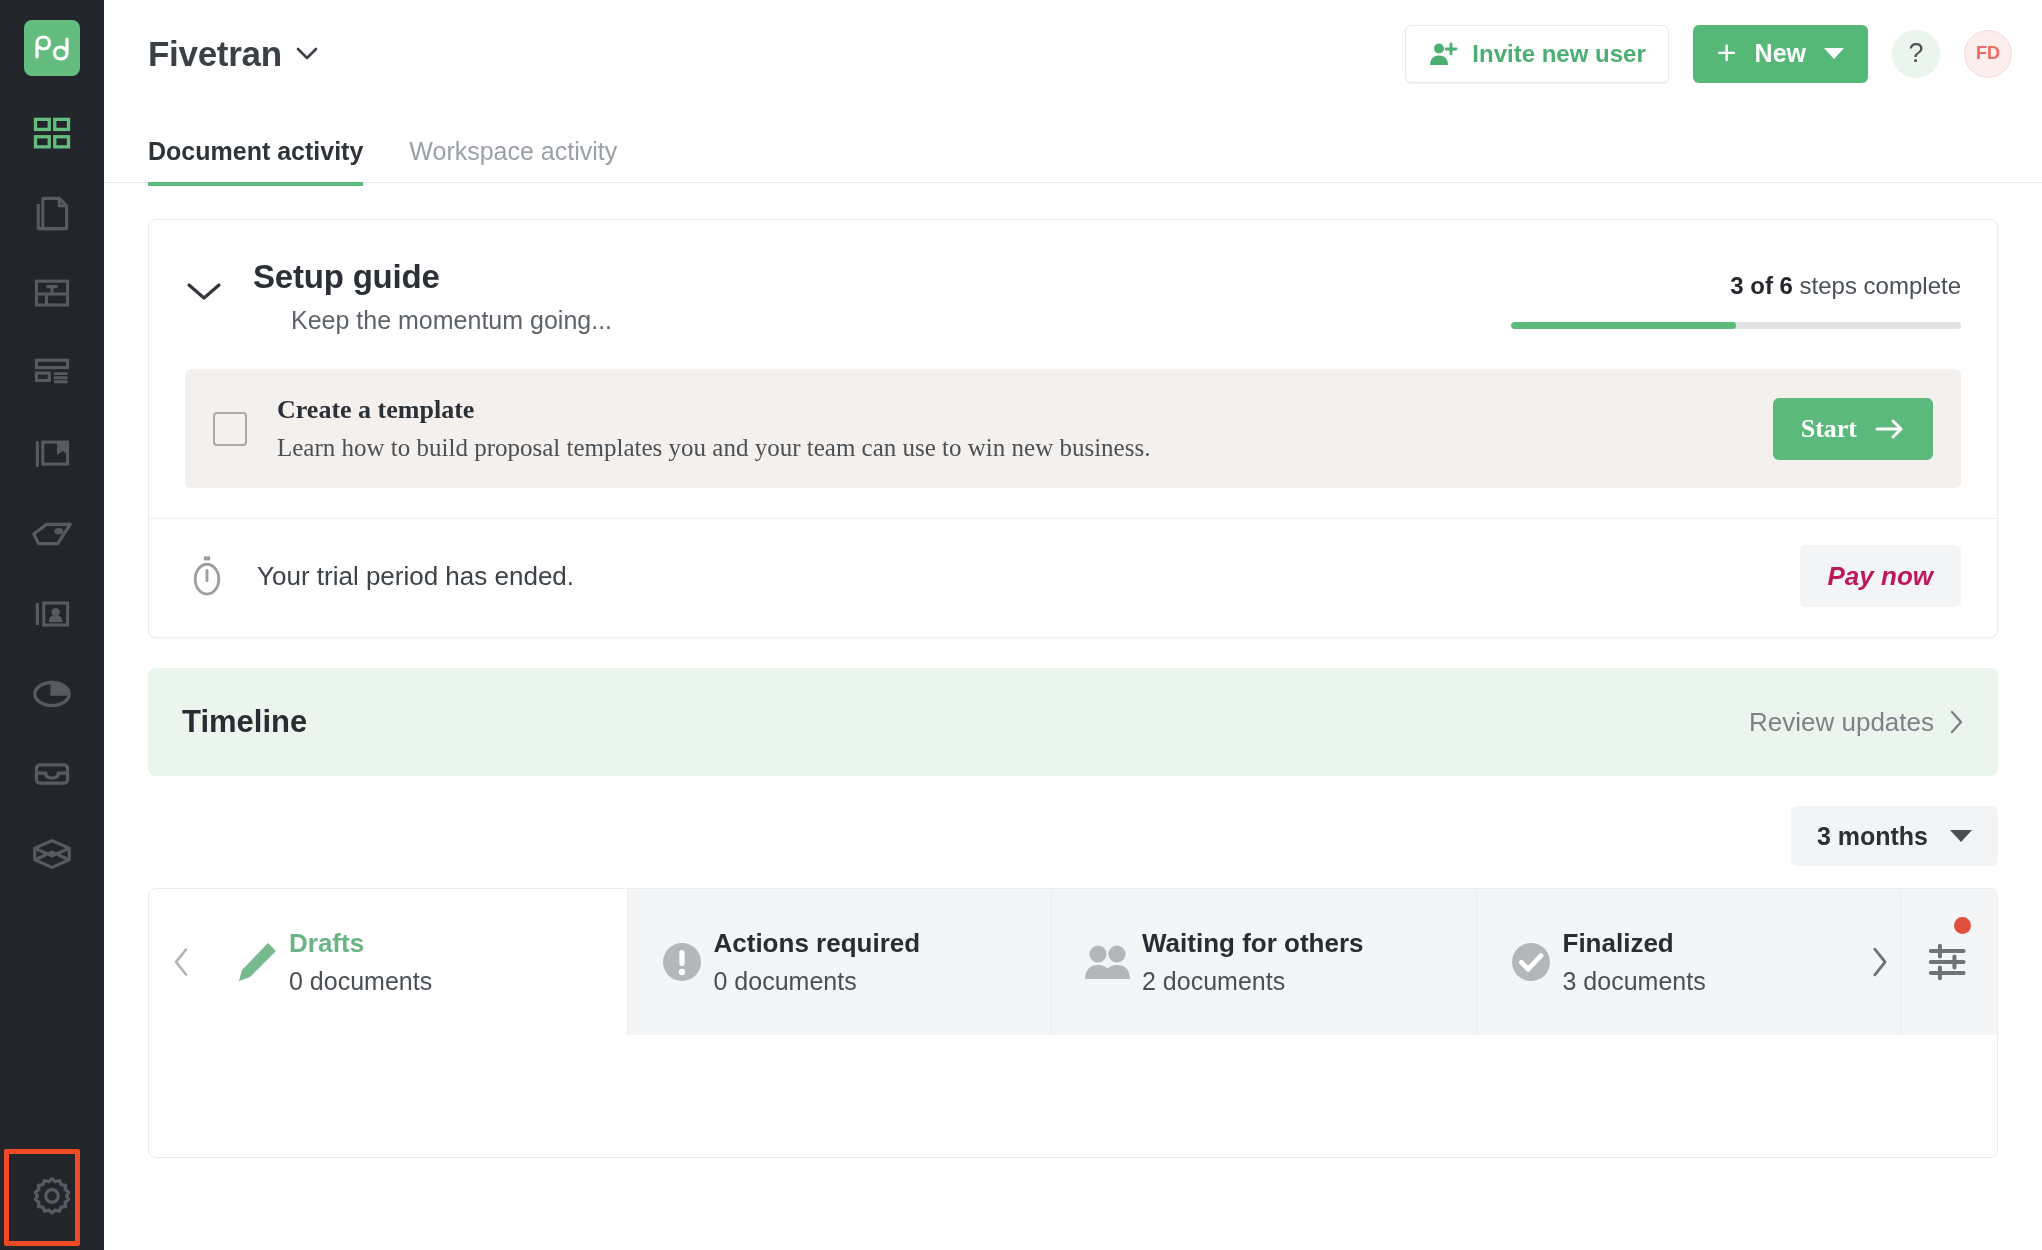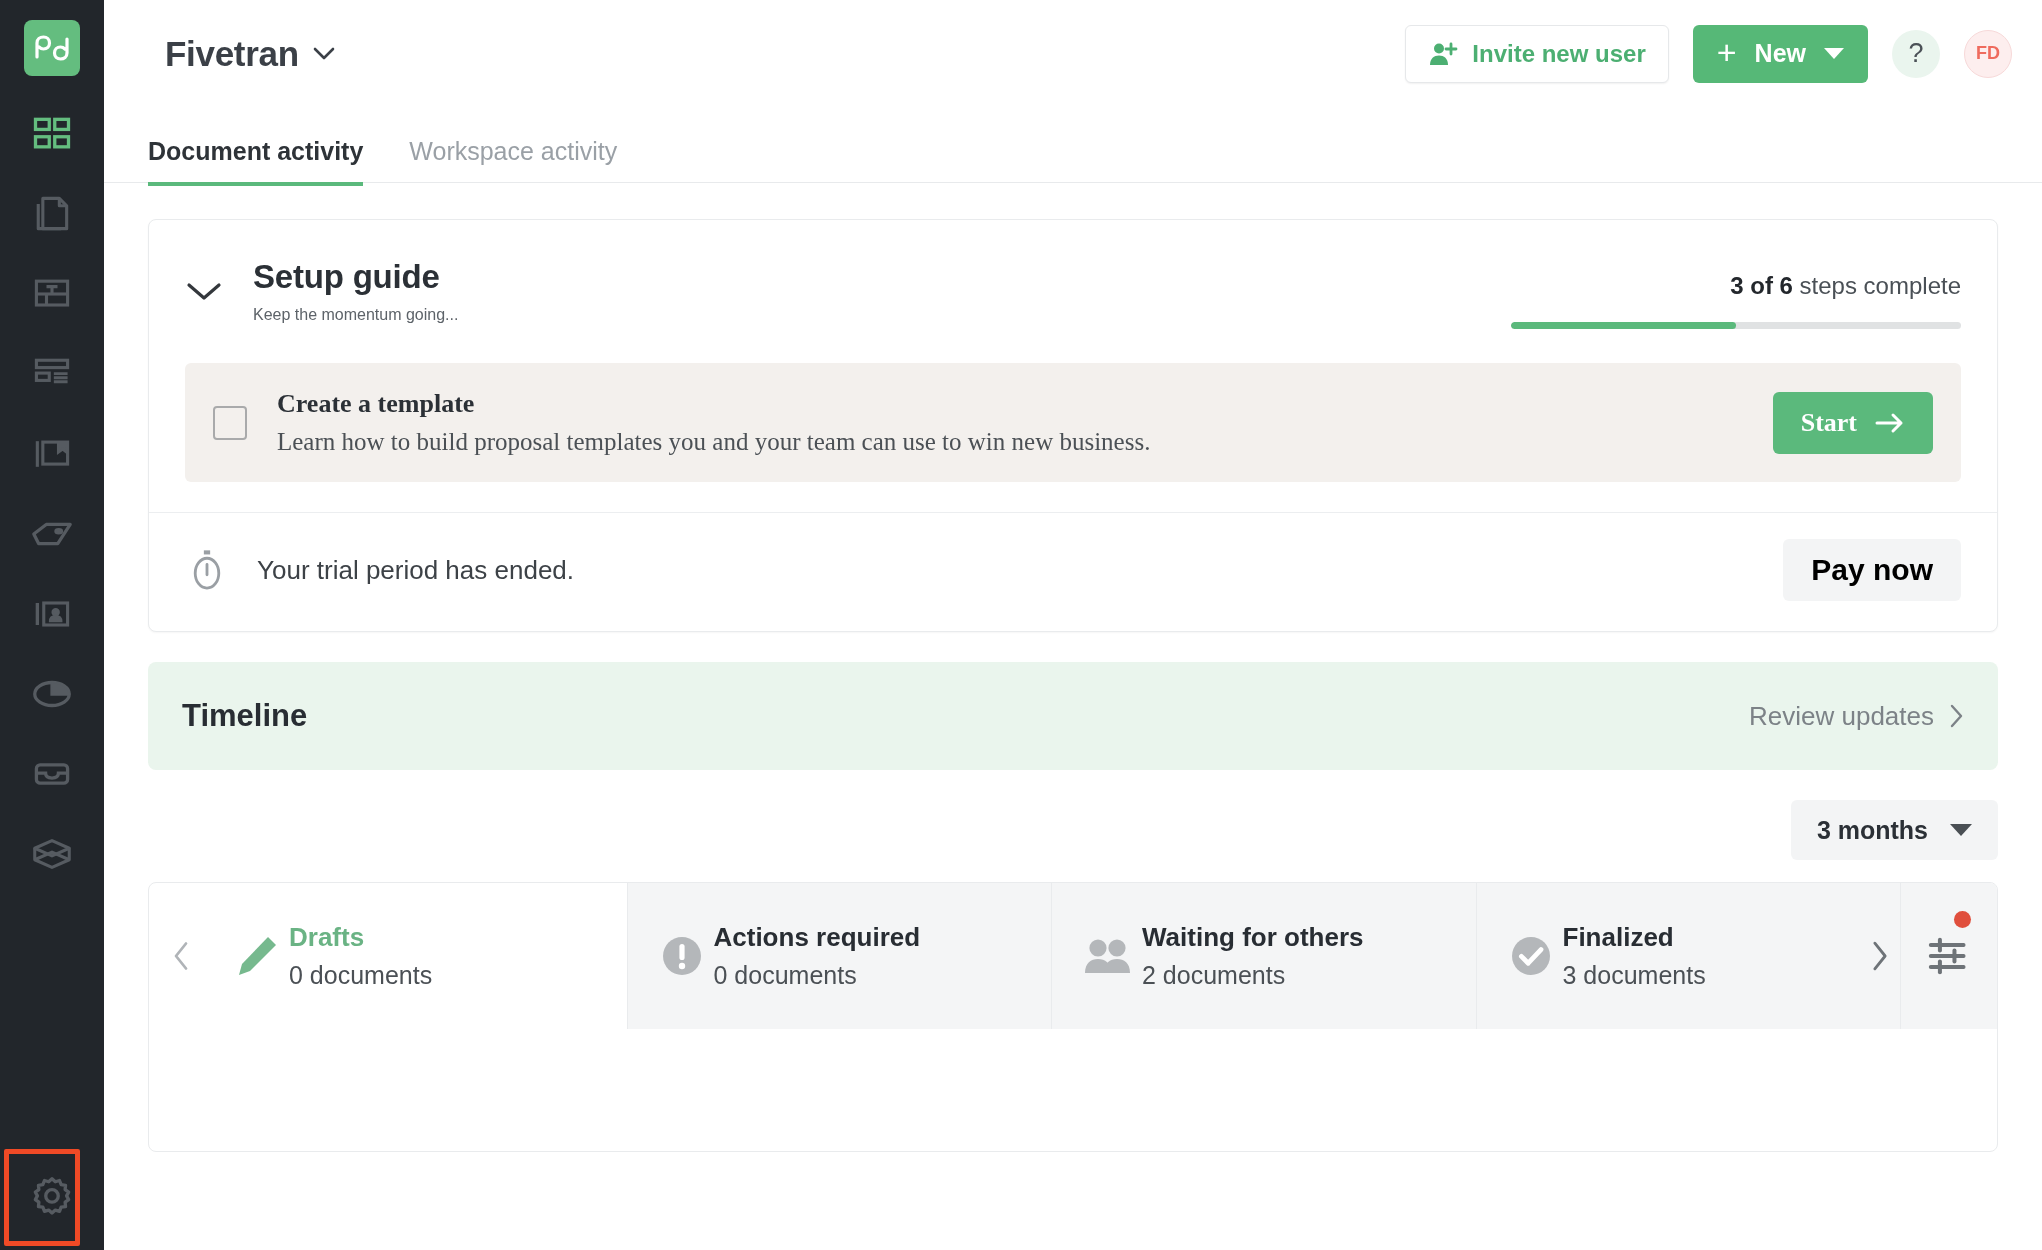--- a/index.html
+++ b/index.html
@@ -45,21 +45,21 @@
 
   
   .main { flex: 1 1 auto; height: 1250px; background: #ffffff; position: relative; overflow: hidden; }
 
   .topbar {
     height: 108px; display: flex; align-items: center;
     padding: 0 30px 0 44px;
     border-bottom: 1px solid #ffffff;
   }
   .workspace-title {
-    display: flex; align-items: center; gap: 14px; cursor: pointer; margin-left: 17px;
+    display: flex; align-items: center; gap: 14px; cursor: pointer;
   }
   .workspace-title .wt-text {
     font-size: 35px; font-weight: bold; color: #3b4047; letter-spacing: -0.3px;
   }
   .chev-down-sm { width: 22px; height: 13px; }
   .top-actions { margin-left: auto; display: flex; align-items: center; gap: 24px; }
   .btn-invite {
     height: 58px; background: #fff; border: 1px solid #e6e8ea; border-radius: 6px;
     display: flex; align-items: center; gap: 14px; padding: 0 22px;
     color: #4caf72; font-size: 24px; font-weight: bold; cursor: pointer;
@@ -98,21 +98,21 @@
 
   
   .card {
     border: 1px solid #e9ebed; border-radius: 8px; background: #fff;
     box-shadow: 0 1px 2px rgba(0,0,0,0.04);
   }
   .sg-head { display: flex; align-items: flex-start; padding: 38px 36px 34px 36px; }
   .sg-chevron { width: 46px; margin-top: 22px; cursor: pointer; }
   .sg-textblock { margin-left: 22px; }
   .sg-title { font-size: 33px; font-weight: bold; color: #2b3036; letter-spacing: -0.2px; }
-  .sg-sub { font-size: 16px; color: #5d6369; margin-top: 10px; }
+  .sg-sub { font-size: 25px; color: #5d6369; margin-top: 10px; margin-left: 38px; }
   .sg-progress { margin-left: auto; width: 450px; padding-top: 14px; }
   .sg-steps { font-size: 24px; color: #4a5056; text-align: right; }
   .sg-steps b { color: #23272c; font-weight: bold; }
   .pbar { margin-top: 22px; height: 7px; border-radius: 4px; background: #e0e2e3; overflow: hidden; }
   .pbar-fill { height: 100%; background: #5bb97c; border-radius: 4px; }
 
   .sg-task-wrap { padding: 0 36px; font-family: Liberation Serif, serif; }
   .sg-task {
     background: #f3f0ed; border-radius: 6px;
     display: flex; align-items: center; padding: 26px 28px;
@@ -133,21 +133,21 @@
 
   .sg-trial {
     margin-top: 30px; border-top: 1px solid #eceef0;
     display: flex; align-items: center; padding: 26px 36px 30px 36px;
   }
   .trial-icon { width: 44px; display: flex; justify-content: center; }
   .trial-text { font-size: 26px; color: #3d4247; margin-left: 28px; }
   .btn-pay {
     margin-left: auto; background: #f3f4f5; border-radius: 6px;
     height: 62px; display: flex; align-items: center; padding: 0 28px;
-    font-size: 30px; font-weight: bold; color: #000000; cursor: pointer;
+    font-size: 26px; font-weight: bold; color: #be185d; cursor: pointer; font-style: italic;
   }
 
   
   .timeline {
     margin-top: 30px; background: #eaf5ed; border-radius: 8px;
     height: 108px; display: flex; align-items: center; padding: 0 34px;
   }
   .timeline-title { font-size: 31px; font-weight: bold; color: #282d33; }
   .timeline-link {
     margin-left: auto; display: flex; align-items: center; gap: 16px;

